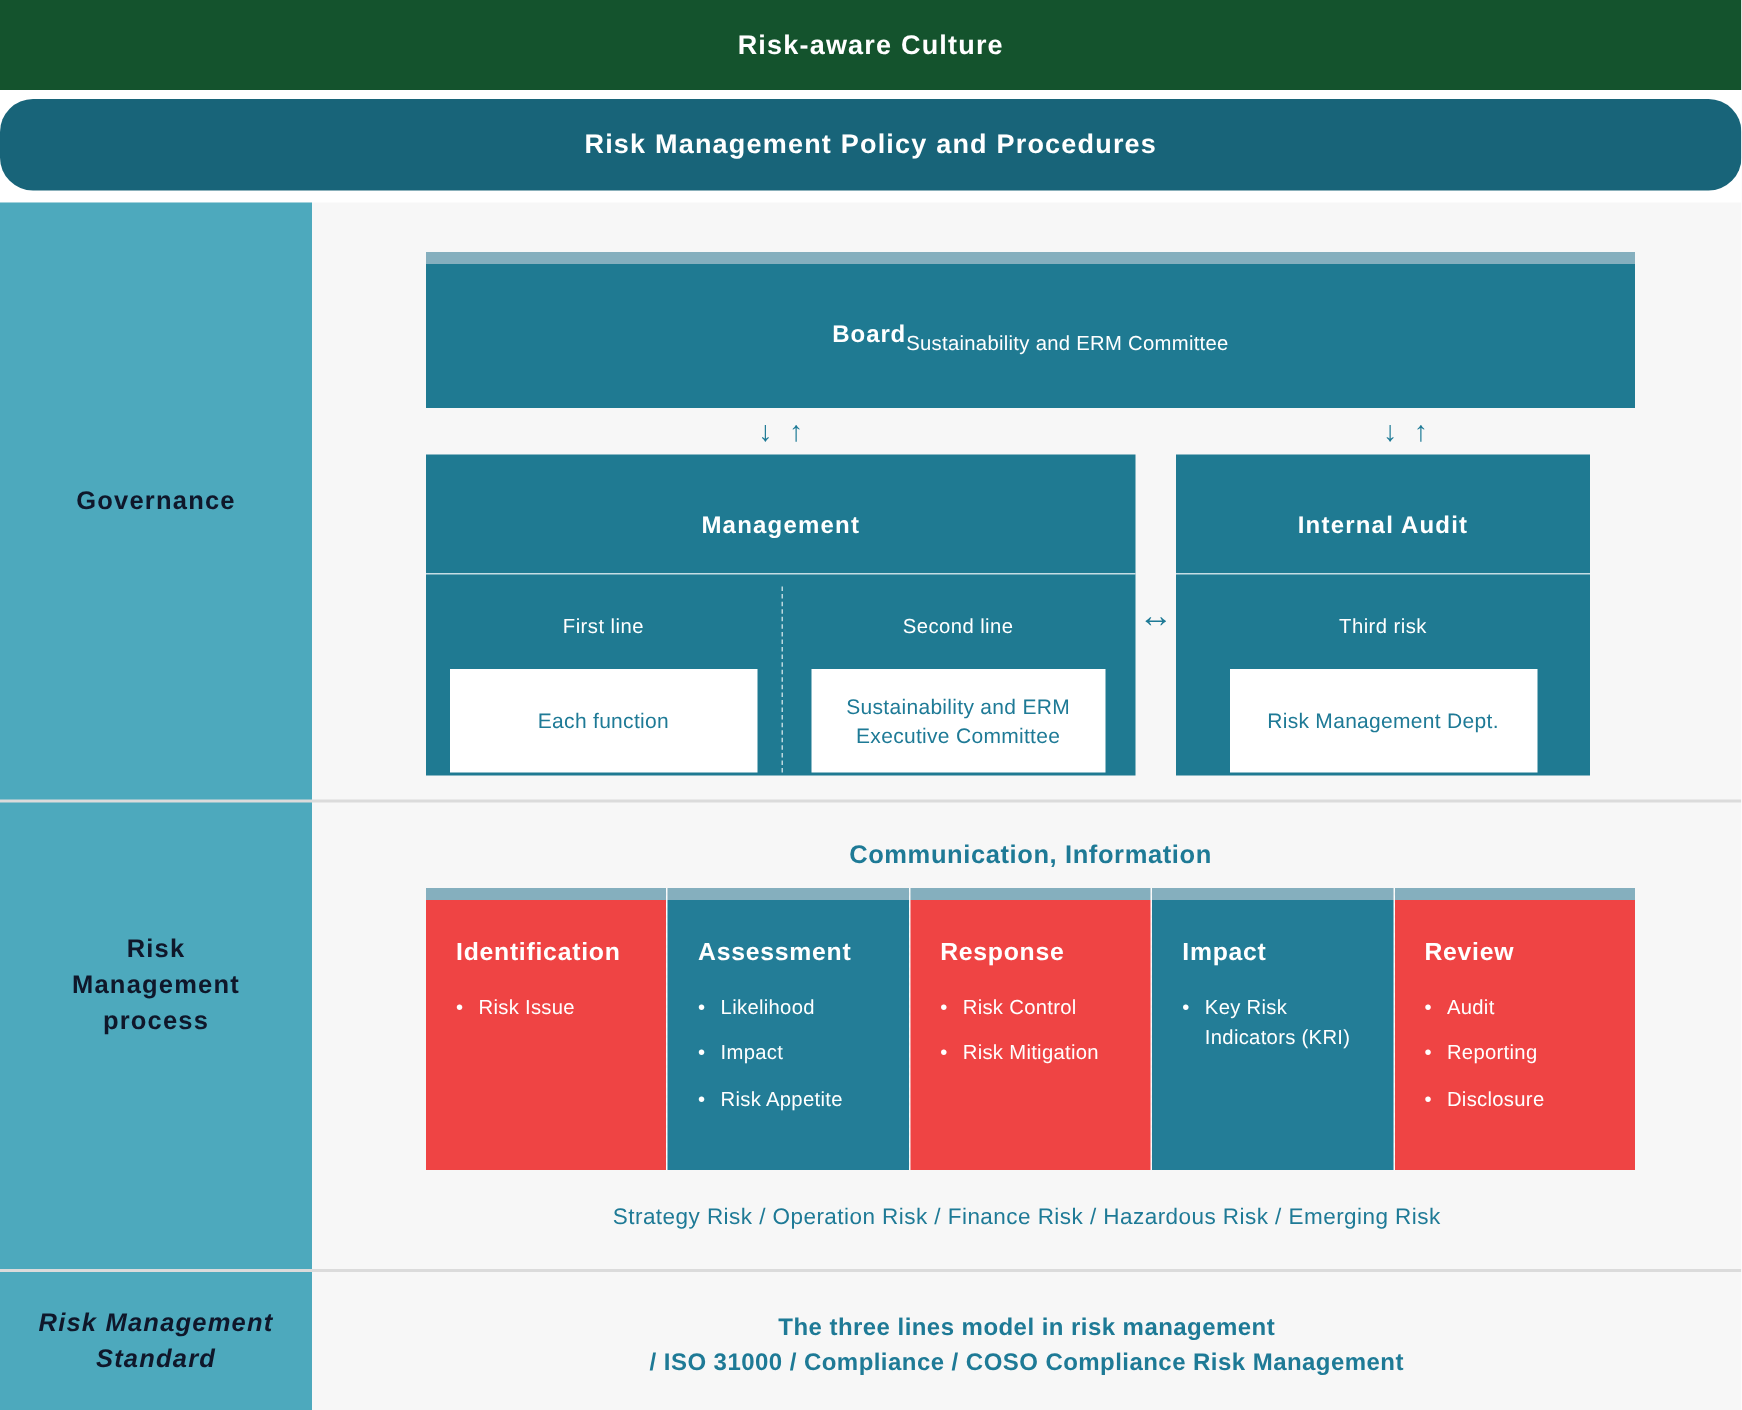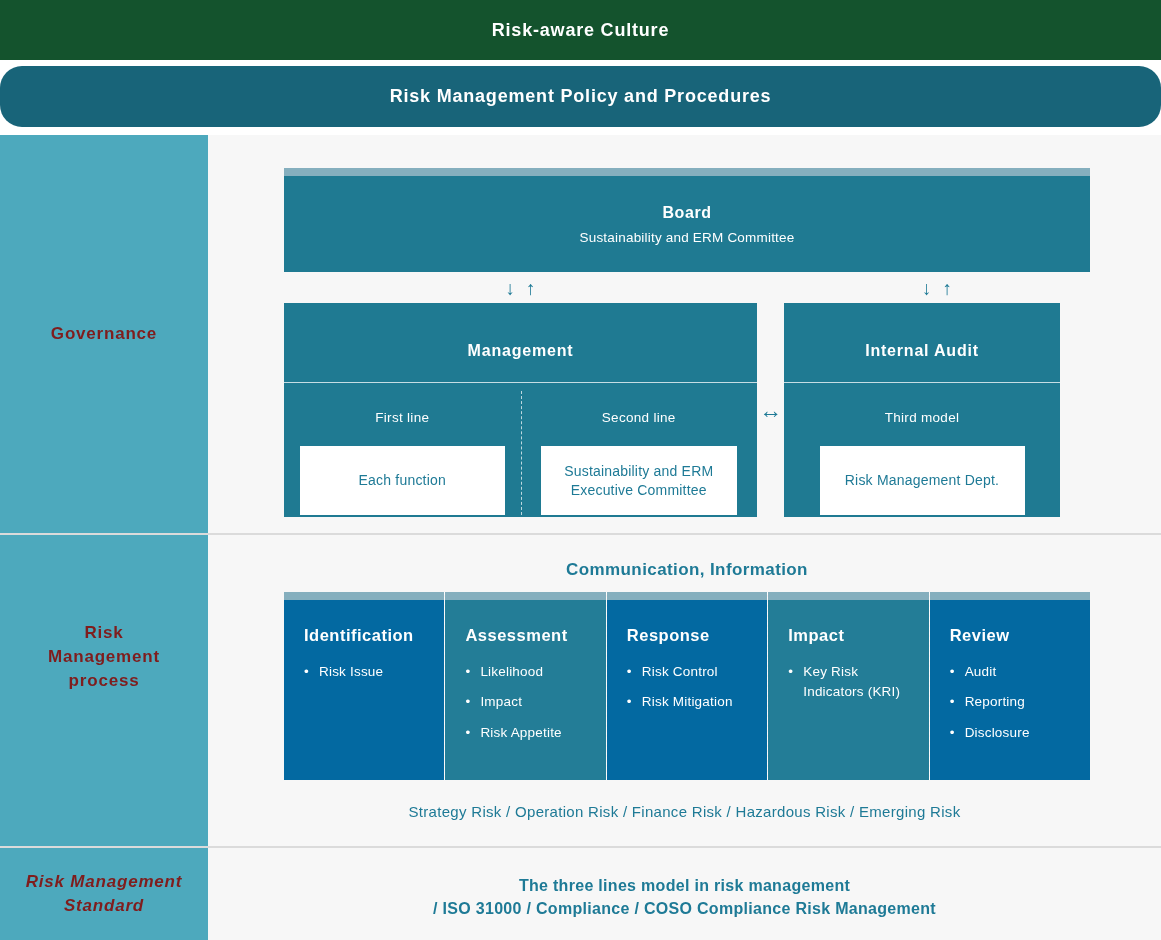--- a/index.html
+++ b/index.html
@@ -24,40 +24,40 @@
   .banner-policy  { top: 66px; height: 61px; background: #186479; border-radius: 22px; }
 
   
   .main-bg { position: absolute; left: 0; top: 135px; width: 1161px; height: 805px; background: #f7f7f7; }
 
   
   .sidebar { position: absolute; left: 0; top: 135px; width: 208px; height: 805px; background: #4da9bd; }
   .side-section {
     position: absolute; left: 0; width: 208px;
     display: flex; align-items: center; justify-content: center; text-align: center;
-    color: #7f1d1d; font-weight: bold; font-size: 17px; letter-spacing: 0.8px; line-height: 24px;
+    color: #0f172a; font-weight: bold; font-size: 17px; letter-spacing: 0.8px; line-height: 24px;
   }
   .side-governance { top: 0; height: 398px; }
   .side-process    { top: 400px; height: 311px; padding-bottom: 68px; }
   .side-standard   { top: 713px; height: 92px; }
   .side-process .label-multiline { width: 140px; }
   .side-standard .label-multiline { width: 190px; font-style: italic; }
 
   .divider { position: absolute; left: 0; width: 1161px; height: 2px; background: #dbdbdb; }
   .divider-1 { top: 533px; }
   .divider-2 { top: 846px; }
 
   
   .strip { position: absolute; height: 8px; background: #85afbe; }
   .strip-board   { left: 284px; top: 168px; width: 806px; }
 
   .tealbox { position: absolute; background: #1f7a92; color: #ffffff; }
 
   .board-box { left: 284px; top: 176px; width: 806px; height: 96px;
-    display: flex; flex-direction: column; align-items: center; justify-content: center; }
+    display: flex; flex-direction: row; align-items: center; justify-content: center; }
   .board-title { font-size: 16px; font-weight: bold; letter-spacing: 0.6px; }
   .board-subtitle { font-size: 13.5px; margin-top: 8px; letter-spacing: 0.2px; }
 
   .arrow-pair {
     position: absolute; top: 276px; height: 26px;
     display: flex; align-items: center; justify-content: center; gap: 11px;
     color: #1e7a96; font-weight: bold; font-size: 19px;
   }
   .arrow-pair-left  { left: 284px; width: 473px; }
   .arrow-pair-right { left: 784px; width: 306px; }
@@ -94,21 +94,21 @@
   
   .comm-label {
     position: absolute; left: 284px; top: 560px; width: 806px;
     text-align: center; color: #1e7a96; font-weight: bold; font-size: 17px; letter-spacing: 0.4px;
   }
   .columns { position: absolute; left: 284px; top: 592px; width: 806px; height: 188px; display: flex; }
   .pcol { flex: 1; display: flex; flex-direction: column; }
   .pcol:not(:last-child) { border-right: 1px dashed rgba(255,255,255,0.6); }
   .pcol-strip { height: 8px; background: #85afbe; }
   .pcol-body { flex: 1; padding: 26px 12px 0 20px; color: #ffffff; }
-  .pcol-dark  .pcol-body { background: #0369a1; }
+  .pcol-dark  .pcol-body { background: #ef4444; }
   .pcol-light .pcol-body { background: #237d97; }
   .pcol-title { font-size: 16.5px; font-weight: bold; letter-spacing: 0.5px; margin-bottom: 17px; }
   .pcol-item { position: relative; font-size: 13.5px; letter-spacing: 0.2px; line-height: 1.5; padding-left: 15px; margin-bottom: 10px; }
   .pcol-item::before { content: "•"; position: absolute; left: 0; top: 0; }
 
   .risk-types {
     position: absolute; left: 208px; top: 803px; width: 953px;
     text-align: center; color: #1e7a96; font-weight: normal; font-size: 15px; letter-spacing: 0.3px;
   }
 
@@ -177,21 +177,21 @@
       </div>
     </div>
   </div>
 
   <div class="double-arrow">↔</div>
 
   <div class="tealbox dept-box dept-audit">
     <div class="dept-header">Internal Audit</div>
     <div class="dept-body">
       <div class="dept-half">
-        <div class="line-label">Third model</div>
+        <div class="line-label">Third risk</div>
         <div class="white-card">Risk Management Dept.</div>
       </div>
     </div>
   </div>
 
   <div class="comm-label">Communication, Information</div>
 
   <div class="columns">
     <div class="pcol pcol-dark">
       <div class="pcol-strip"></div>

